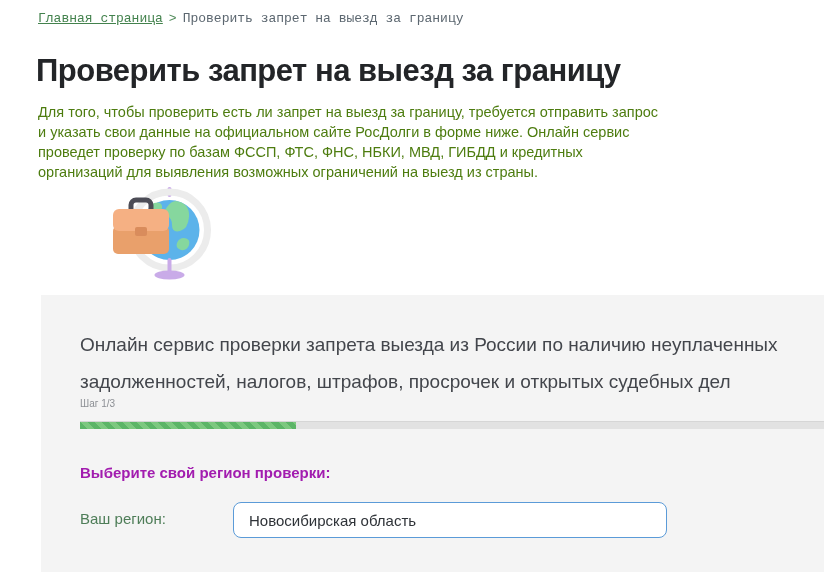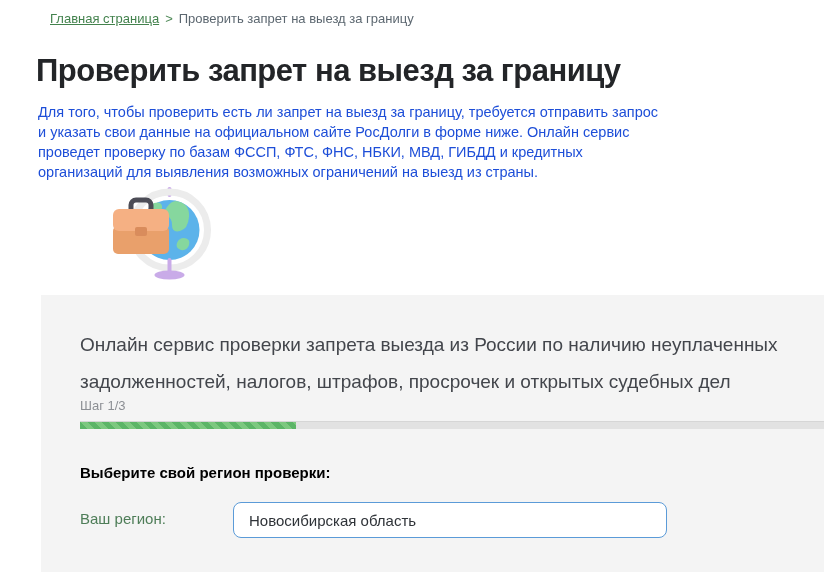--- a/index.html
+++ b/index.html
@@ -1,47 +1,47 @@
 <!DOCTYPE html>
 <html><head>
 <meta charset="utf-8">
 <style>
   * { margin:0; padding:0; box-sizing:border-box; }
   html,body { width:824px; height:572px; background:#ffffff; overflow:hidden;
     font-family:"Liberation Sans", sans-serif; }
   .stage { position:relative; width:824px; height:572px; }
 
   
-  .breadcrumb { position:absolute; left:50px; top:11px; font-size:13px; color:#5c6770; }
+  .breadcrumb { position:absolute; left:38px; top:11px; font-size:13px; color:#5c6770;font-family:Liberation Mono, monospace; }
   .breadcrumb a { color:#43824d; text-decoration:underline; cursor:pointer; }
   .breadcrumb .sep { color:#4f8a58; margin:0 6px; }
 
   
   .page-title { position:absolute; left:36px; top:53px; font-size:31px; font-weight:700;
     color:#232528; letter-spacing:-0.5px; }
 
   
   .page-desc { position:absolute; left:38px; top:102px; width:622px;
-    font-size:14.5px; line-height:20px; color:#1d4ed8; }
+    font-size:14.5px; line-height:20px; color:#4d7c0f; }
 
   
   .illustration { position:absolute; left:106px; top:186px; width:112px; height:100px; }
 
   
   .panel { position:absolute; left:41px; top:295px; width:783px; height:277px;
     background:#f4f4f4; }
   .panel-heading { position:absolute; left:39px; top:31px; width:720px;
     font-size:19px; line-height:37px; color:#43464c; }
-  .step-label { position:absolute; left:39px; top:103px; font-size:13px; color:#8c8f94; }
+  .step-label { position:absolute; left:39px; top:103px; font-size:10px; color:#8c8f94; }
   .progress-track { position:absolute; left:39px; top:126px; right:0; height:8px;
     background:#e2e2e2; border-top:1px solid #d6d6d6; }
   .progress-fill { height:100%;
     background:repeating-linear-gradient(45deg,#5cb567 0 5px,#7cc87f 5px 10px); }
   .region-prompt { position:absolute; left:39px; top:169px; font-size:15px;
-    font-weight:700; color:#000000; }
+    font-weight:700; color:#a21caf; }
   .region-label { position:absolute; left:39px; top:215px; font-size:15px; color:#4e7d58; }
   .region-input { position:absolute; left:192px; top:207px; width:434px; height:36px;
     border:1px solid #5b9bd8; border-radius:8px; background:#ffffff; outline:none;
     padding:0 15px; font-size:15px; color:#2f3338;
     font-family:"Liberation Sans", sans-serif; }
 </style>
 </head>
 <body>
 
 <div class="stage">

